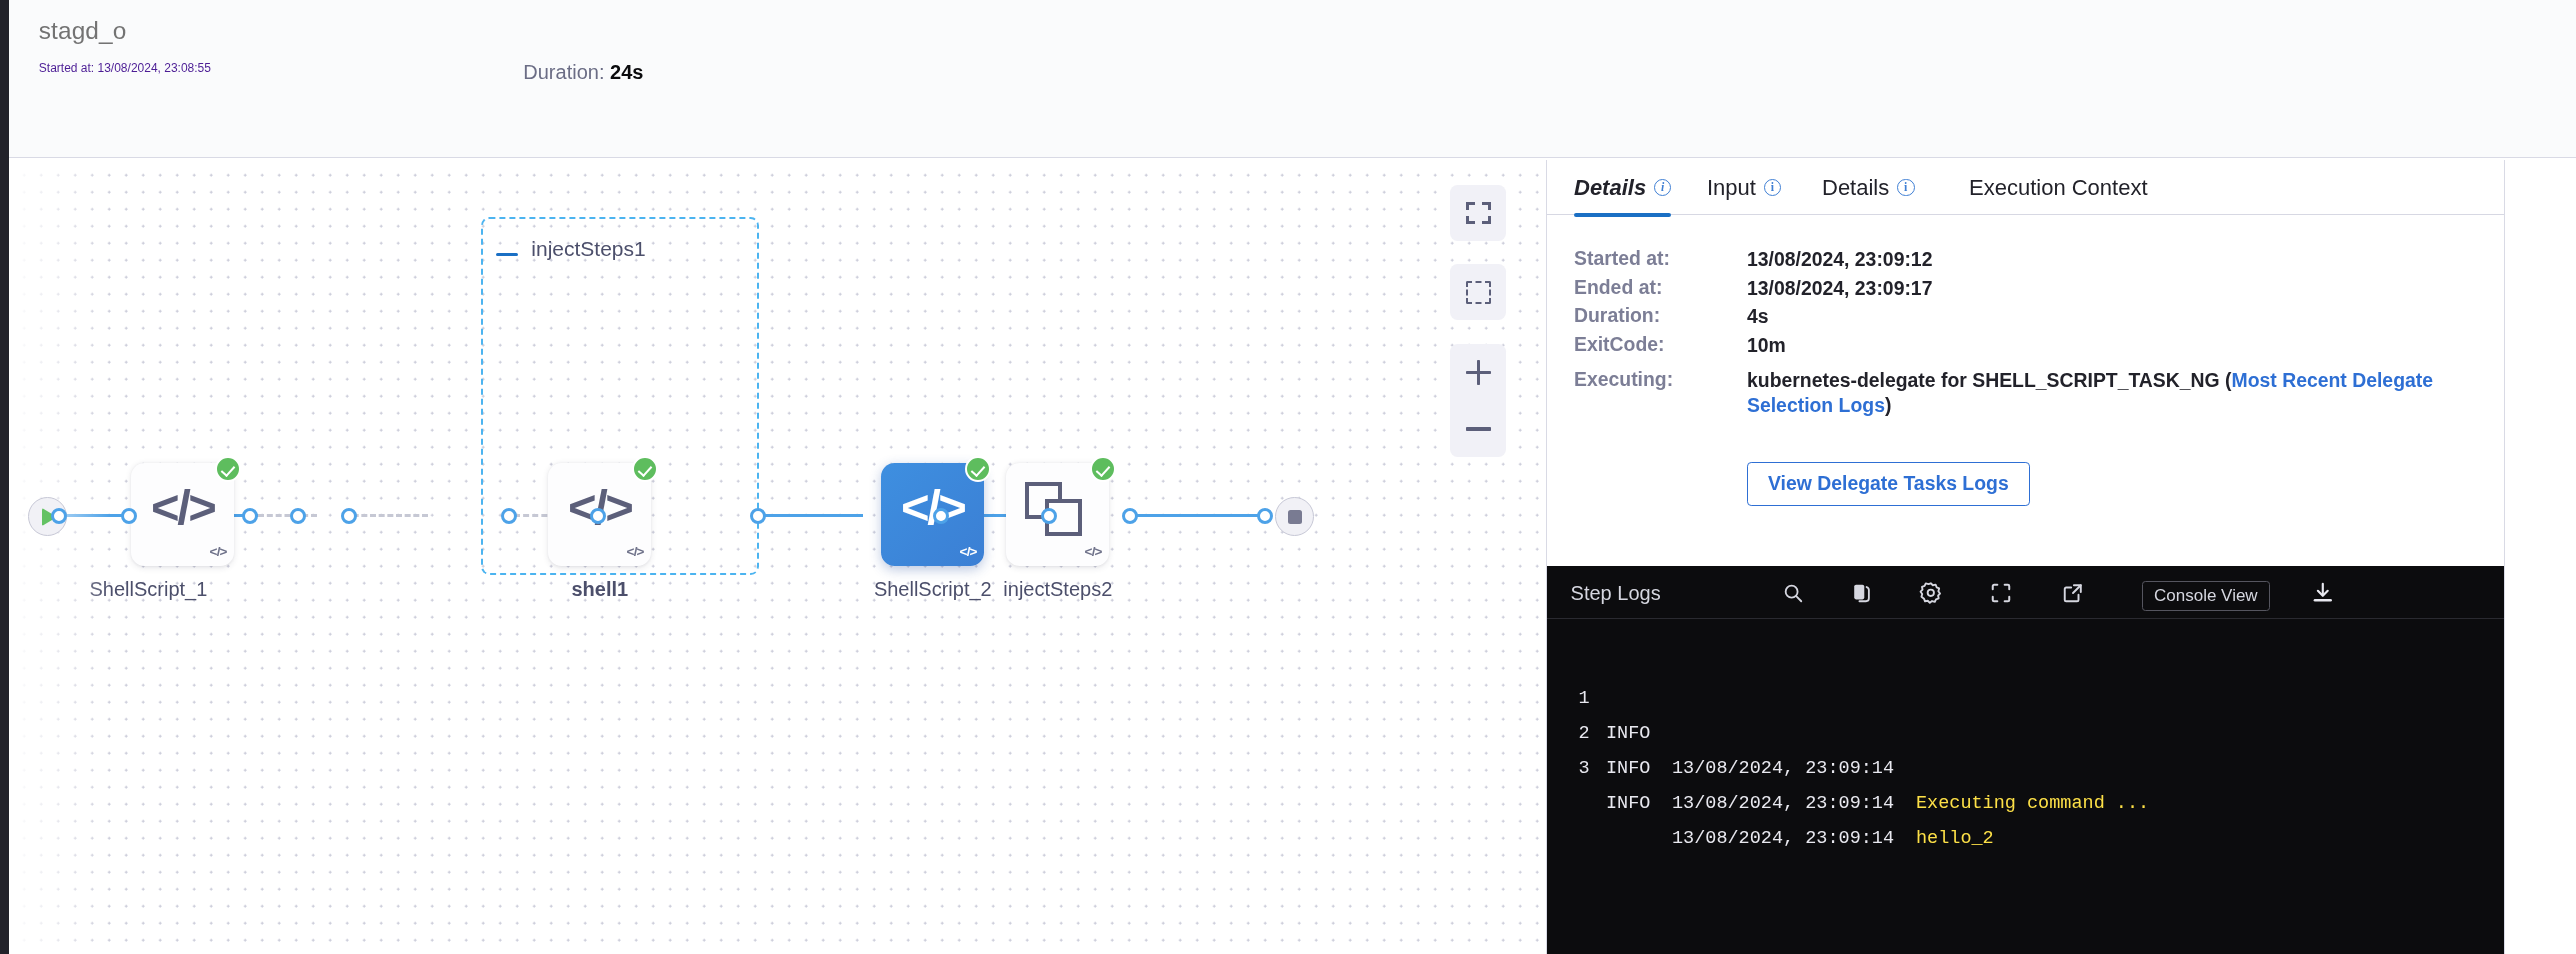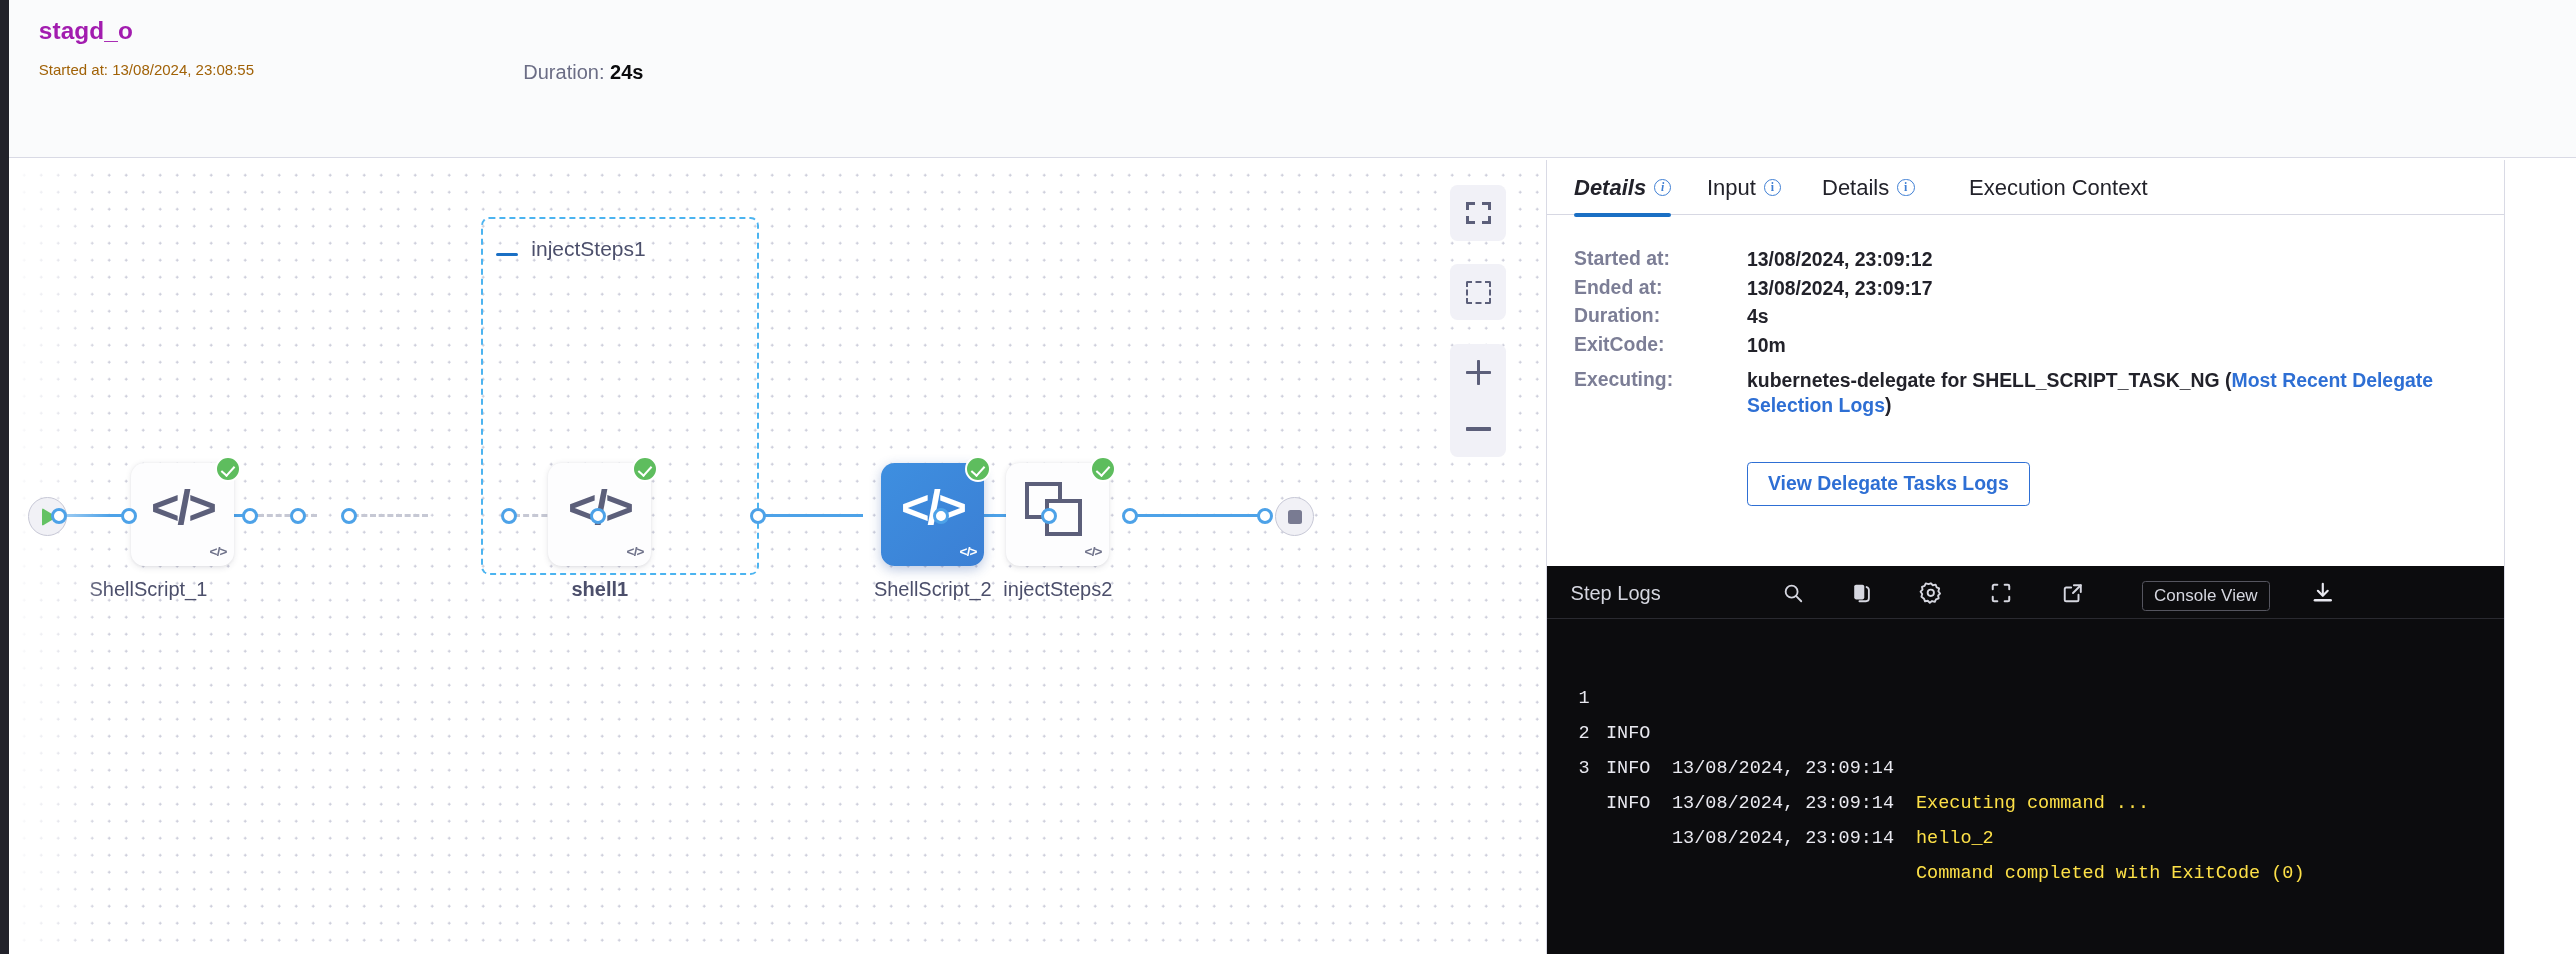--- a/index.html
+++ b/index.html
@@ -17,25 +17,25 @@
   }
 
   
   #exec-header {
     position: absolute; left: 9.3px; top: 0; width: 2567px; height: 158px;
     background: #fafbfc;
     border-bottom: 1.7px solid #d9dae5;
   }
   #pipeline-title {
     position: absolute; left: 29.5px; top: 17px;
-    font-size: 24.4px; font-weight: bold; color: #a21caf; letter-spacing: 0.1px;
+    font-size: 24.4px; font-weight: normal; color: #737373; letter-spacing: 0.1px;
   }
   #started-row {
     position: absolute; left: 29.5px; top: 61px;
-    font-size: 15px; color: #a16207;
+    font-size: 12px; color: #4c1d95;
   }
   #duration-row {
     position: absolute; left: 514px; top: 61px;
     font-size: 20px; color: #6b6d85;
   }
   .strong-val { color: #0b0b0d; font-weight: bold; }
 
   
   #graph-canvas {
     position: absolute; left: 9.3px; top: 160px;
@@ -458,20 +458,19 @@
       <div class="log-line">
         <span class="log-num">2</span>
         <span class="log-lvl">INFO</span>
         <span class="log-ts">13/08/2024, 23:09:14</span>
         <span class="log-msg">hello_2</span>
       </div>
       <div class="log-line">
         <span class="log-num">3</span>
         <span class="log-lvl">INFO</span>
         <span class="log-ts">13/08/2024, 23:09:14</span>
-        <span class="log-msg">Command completed with ExitCode (0)</span>
       </div>
     </div>
   </div>
 </div>
 
 <div id="right-gutter"></div>
 
 
 </body></html>

